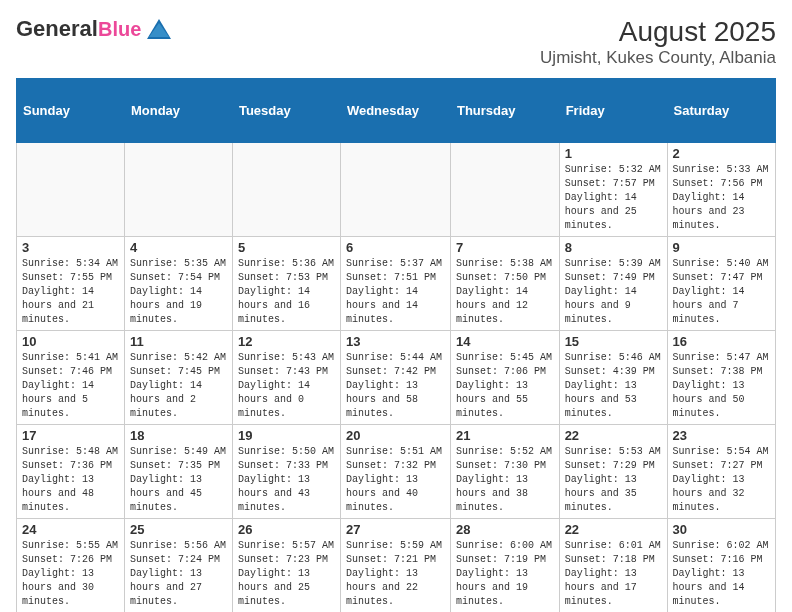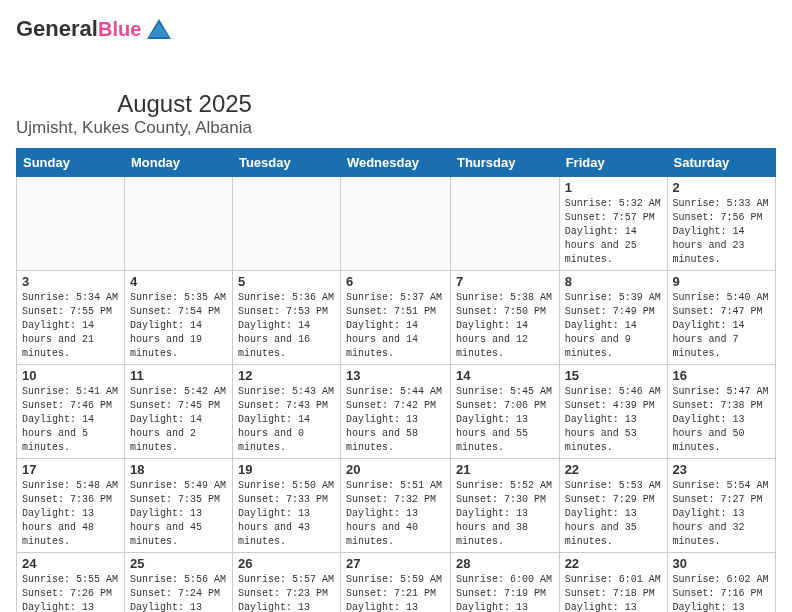--- a/index.html
+++ b/index.html
@@ -8,21 +8,20 @@
       background: #fff;
       width: 792px;
       min-height: 612px;
       padding: 16px;
     }
     .header-section {
       display: flex;
       justify-content: space-between;
       align-items: flex-start;
       margin-bottom: 10px;
-      flex-direction: column;
     }
     .logo {
       display: flex;
       flex-direction: column;
       align-items: flex-start;
     }
     .logo-text {
       display: flex;
       align-items: center;
     }
@@ -39,39 +38,38 @@
     }
     .logo-icon {
       width: 28px;
       height: 24px;
       margin-left: 4px;
     }
     .title-section {
       text-align: right;
     }
     .month-year {
-      font-size: 24px;
+      font-size: 28px;
       color: #333;
       font-weight: normal;
-      margin-top: 48px;
     }
     .location {
       font-size: 17px;
       color: #555;
     }
     .calendar {
       width: 100%;
       border-collapse: collapse;
       border: 1px solid #ccc;
     }
     .calendar th {
       background-color: #1a6faf;
       color: #fff;
       text-align: left;
-      padding: 6px 6px;
+      padding: 24px 6px;
       font-size: 13px;
       border: 1px solid #1a6faf;
     }
     .calendar td {
       vertical-align: top;
       border: 1px solid #ccc;
       padding: 3px 5px;
       width: 113px;
       min-height: 80px;
       font-size: 10.5px;

